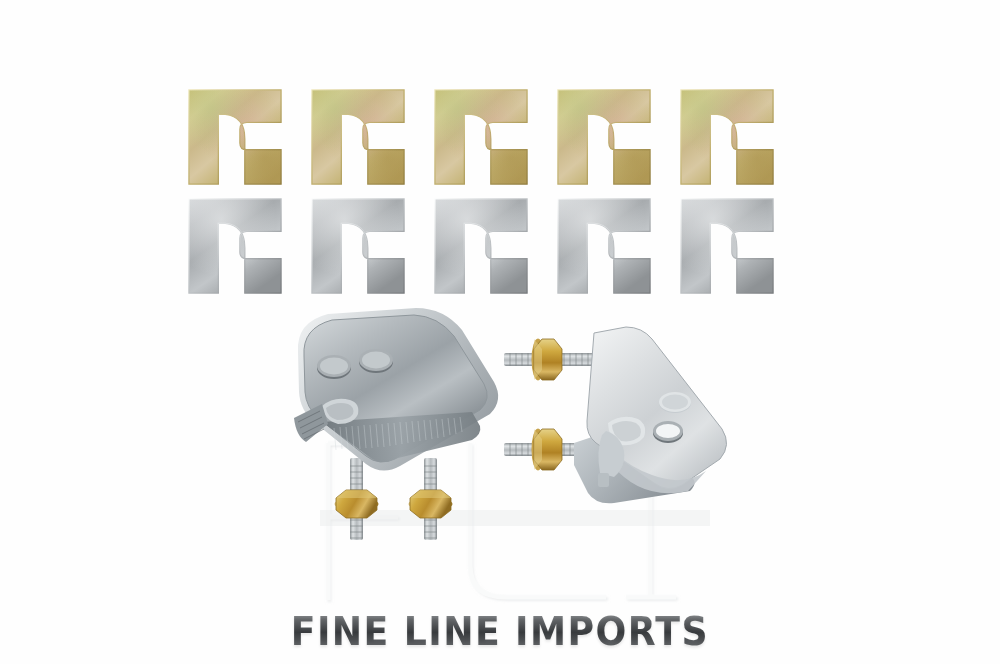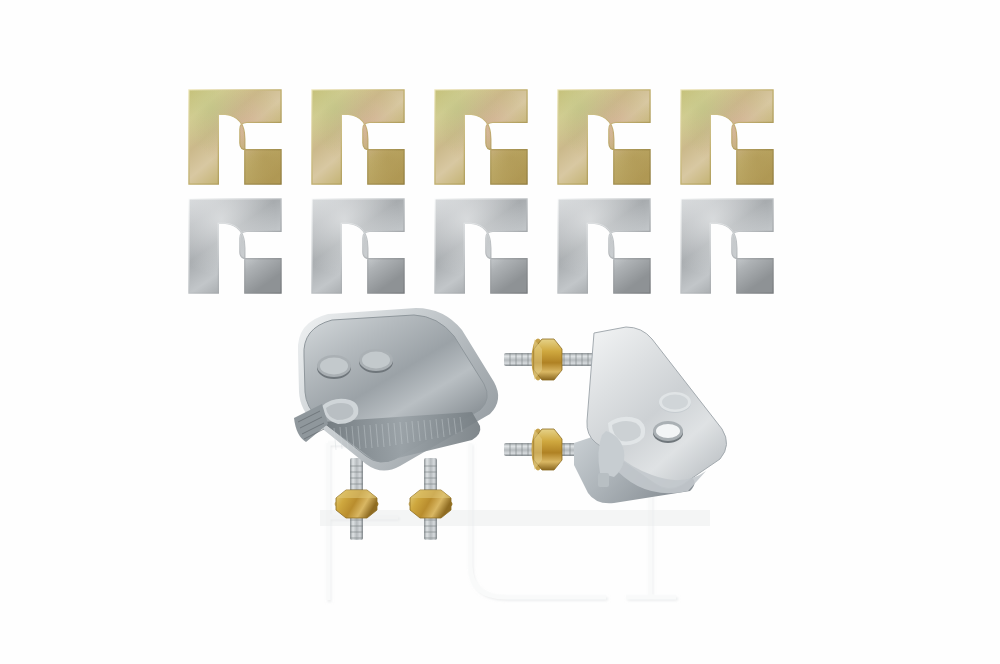--- a/index.html
+++ b/index.html
@@ -396,14 +396,17 @@
 
       <g>
         <path d="M116 98 Q130 88 146 94 Q156 100 152 112 Q144 122 128 120 Q116 112 116 98 Z" fill="#e2e6e8" opacity="0.95"></path>
         <path d="M120 100 Q132 93 144 98 Q151 103 148 111 Q141 118 129 116 Q120 109 120 100 Z" fill="#ccd1d4"></path>
         <path d="M114 106 Q128 110 132 126 Q134 142 122 152 L108 148 Q104 126 110 110 Z" fill="#c7cdd1"></path>
         <rect x="106" y="148" width="11" height="14" rx="2" fill="#b8bfc3"></rect>
       </g>
     </svg>
   </div>
 
+  <div id="brand">
+    <span class="brand-text">FINE LINE IMPORTS</span>
+  </div>
 
 </div>
 
 </body></html>

